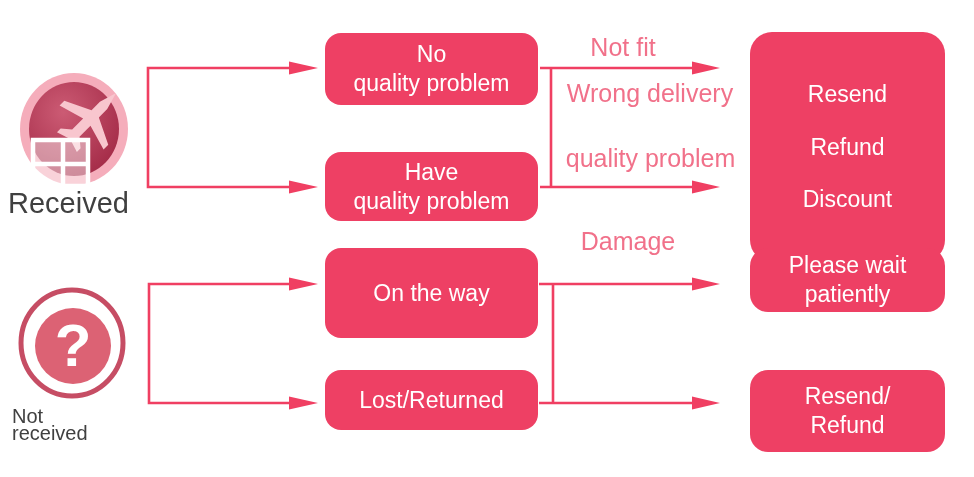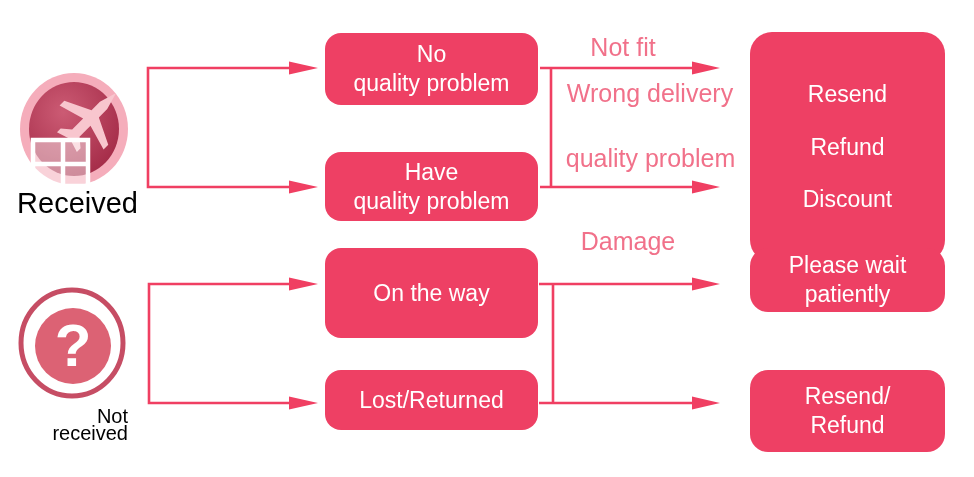--- a/index.html
+++ b/index.html
@@ -35,21 +35,21 @@
   #reason-wrong   { left:555px; top:79px;  width:190px; }
   #reason-defect  { left:558px; top:144px; width:185px; }
   #reason-damage  { left:553px; top:192px; width:150px;margin-top:35px; }
 
   
   .icon-wrap { position:absolute; }
   #icon-received    { left:18px; top:71px;  width:112px; height:116px; }
   #icon-notreceived { left:17px; top:286px; width:110px; height:114px; }
 
   .source-label {
-    position:absolute; color:#000000; text-align:right; white-space:pre-line;
+    position:absolute; color:#404040; text-align:left; white-space:pre-line;
   }
   #label-received    { left:8px;  top:189px; width:130px; font-size:29px; line-height:1; }
   #label-notreceived { left:12px; top:408px; width:116px; font-size:20px; line-height:17px; }
 </style>
 </head>
 <body>
 
 <div class="canvas">
 
   <svg class="connectors" width="974" height="477" viewBox="0 0 974 477">

